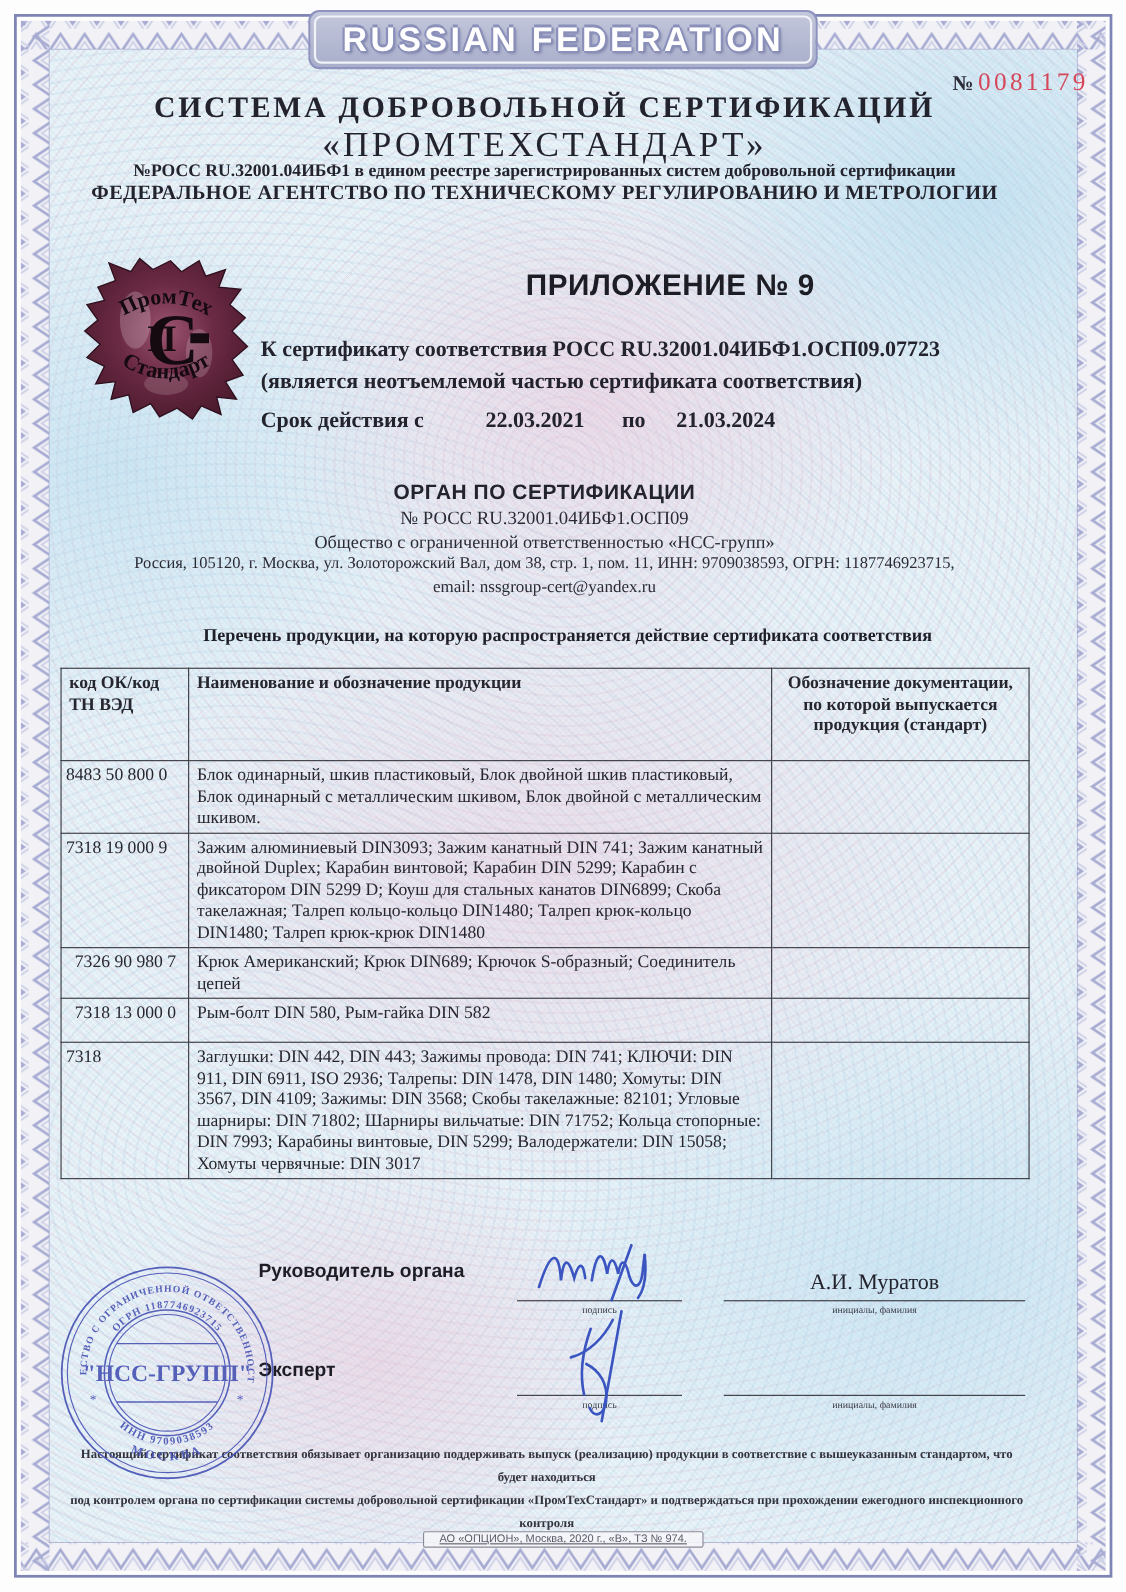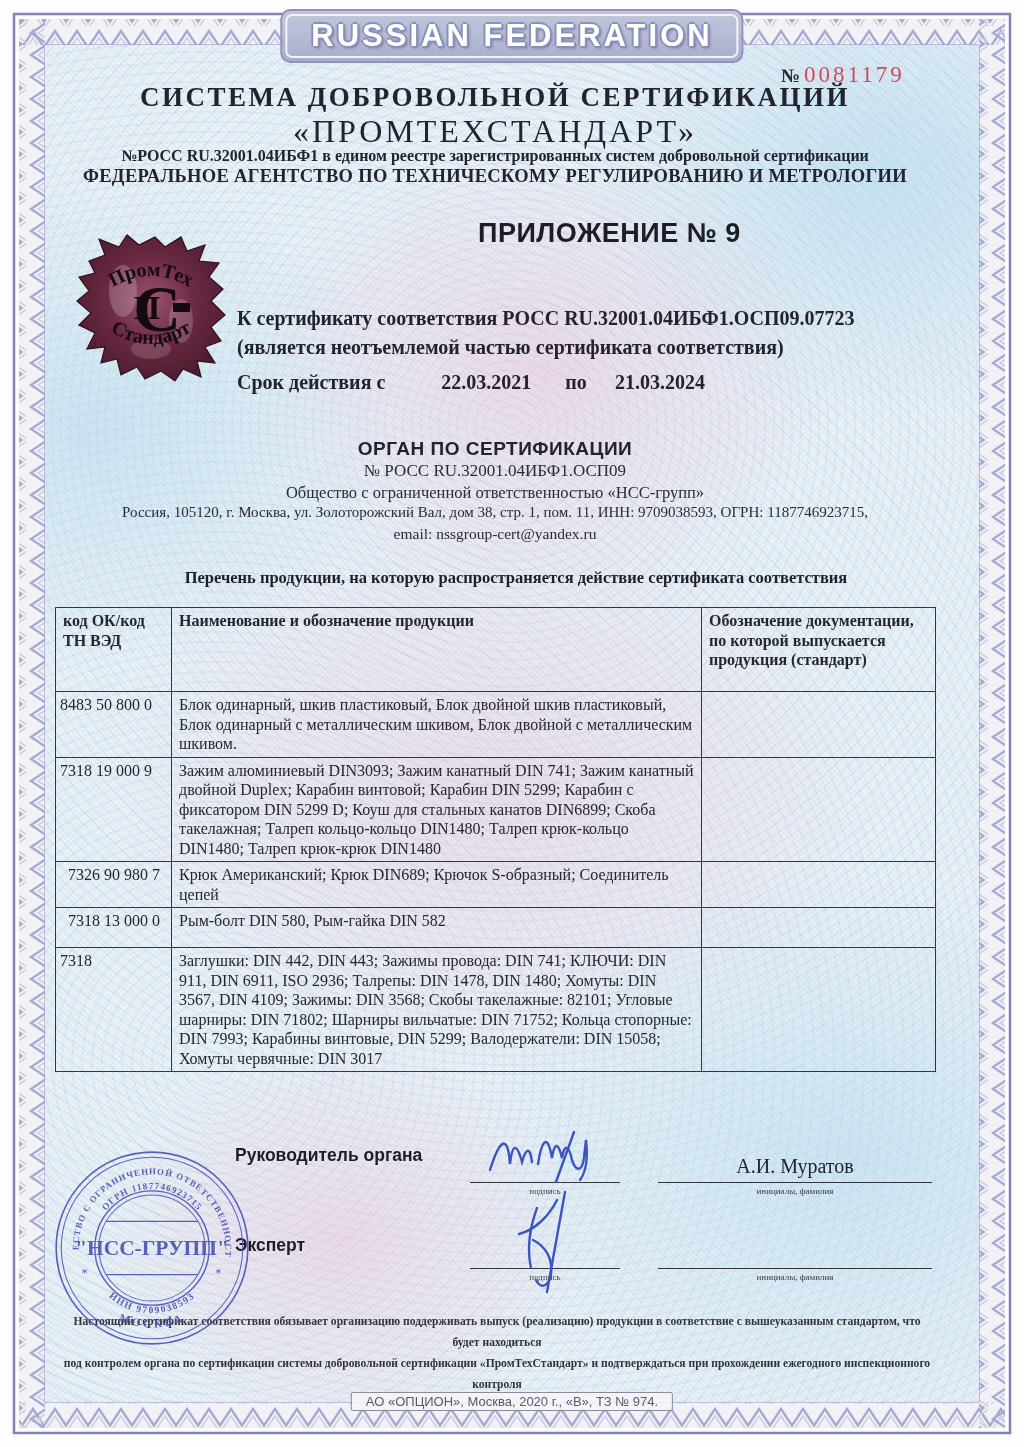--- a/index.html
+++ b/index.html
@@ -24,65 +24,65 @@
   .ss{font-family:"Liberation Sans",sans-serif;}
 
   
   .banner{position:absolute;left:50%;top:9px;transform:translateX(-50%);z-index:6;
     background:linear-gradient(#c3c7db,#a9aecb);border:2px solid #8d93be;border-radius:10px;padding:3px;}
   .banner-inner{border:2px solid #f2f3f8;border-radius:7px;padding:2px 24px;}
   .banner-inner span{font-family:"Liberation Sans",sans-serif;font-weight:800;font-size:31px;letter-spacing:3px;color:#ffffff;
     text-shadow:-2px 0 0 #8a90ba, 2px 0 0 #8a90ba, 0 -2px 0 #8a90ba, 0 2px 0 #8a90ba, 2px 2px 3px rgba(90,95,140,.8);white-space:nowrap;}
 
   
-  .cert-number{left:781px;top:62px;white-space:nowrap;text-align:center;}
+  .cert-number{left:866px;top:62px;white-space:nowrap;text-align:center;}
   .cert-number .num-label{font-size:19px;color:#2c2c38;font-weight:bold;margin-right:4px;}
   .cert-number .num-value{font-size:23px;color:#d5485a;letter-spacing:3px;}
 
   .center-line{left:0;right:34px;text-align:center;}
   .t-system{top:82px;font-weight:bold;font-size:27px;letter-spacing:2.5px;color:#23232e;}
   .t-name{top:113px;font-weight:normal;font-size:32px;letter-spacing:3px;color:#23232e;}
   .t-registry{top:147px;font-weight:bold;font-size:16px;color:#23232e;}
   .t-agency{top:166px;font-weight:bold;font-size:18.5px;letter-spacing:.3px;color:#23232e;}
 
-  .t-annex{left:478px;top:218px;font-weight:bold;font-size:27px;letter-spacing:.5px;color:#1d1d26;}
+  .t-annex{left:478px;top:244px;font-weight:bold;font-size:27px;letter-spacing:.5px;color:#1d1d26;}
   .t-cert1{left:237px;top:307px;font-weight:bold;font-size:20px;color:#23232e;}
   .t-cert2{left:237px;top:336px;font-weight:bold;font-size:20px;color:#23232e;}
   .t-validity{left:237px;top:371px;font-weight:bold;font-size:20px;color:#23232e;}
   .t-validity .gap1{display:inline-block;width:56px;}
   .t-validity .gap2{display:inline-block;width:34px;}
   .t-validity .gap3{display:inline-block;width:28px;}
 
   .t-organ{top:438px;font-weight:bold;font-size:19px;letter-spacing:.5px;color:#23232e;}
   .t-orgnum{top:461px;font-size:17px;color:#2b2b36;}
   .t-orgname{top:483px;font-size:16.5px;color:#2b2b36;}
   .t-orgaddr{top:504px;font-size:15px;color:#2b2b36;}
   .t-orgemail{top:525px;font-size:15.5px;color:#2b2b36;}
   .t-listtitle{top:568px;font-weight:bold;font-size:16.5px;color:#1f1f29;margin-left:42px;}
 
   
   .prod-table{position:absolute;left:55px;top:607px;z-index:4;border-collapse:collapse;table-layout:fixed;width:880px;
     font-size:16px;color:#26262f;}
   .prod-table th,.prod-table td{border:1.6px solid #35353d;vertical-align:top;padding:3px 7px 3px 7px;line-height:1.22;}
   .prod-table th{font-weight:bold;text-align:left;}
-  .prod-table th.c3h{text-align:left;}
+  .prod-table th.c3h{text-align:center;}
   .prod-table td.code{padding-left:4px;}
 
   
   .sig-label{font-family:"Liberation Sans",sans-serif;font-weight:bold;font-size:17.5px;color:#1d1d26;}
   .line{position:absolute;height:1.4px;background:#34343c;z-index:4;}
   .caption{position:absolute;font-size:9px;color:#3a3a46;text-align:center;z-index:4;}
   .sig-name{position:absolute;font-size:20px;color:#23232e;text-align:center;z-index:4;}
   .sig-svg{position:absolute;z-index:5;}
 
   
   .t-foot{left:60px;right:90px;text-align:center;font-weight:bold;font-size:11.6px;color:#33333d;line-height:1.8;}
   .print-box{position:absolute;left:50%;top:1392px;transform:translateX(-50%);z-index:6;
     background:rgba(246,246,249,.85);border:1px solid #8a8a98;border-radius:2px;padding:1px 14px;
-    font-family:"Liberation Sans",sans-serif;font-size:13px;color:#5a5a66;white-space:nowrap;}
+    font-family:"Liberation Sans",sans-serif;font-size:10px;color:#5a5a66;white-space:nowrap;text-decoration:underline;}
 
   .logo-svg{position:absolute;left:73px;top:231px;z-index:5;}
   .stamp-svg{position:absolute;left:50px;top:1146px;z-index:5;opacity:.92;}
 </style>
 </head>
 <body>
 
 <div class="page">
 
   <svg class="frame-svg" width="1024" height="1447">

